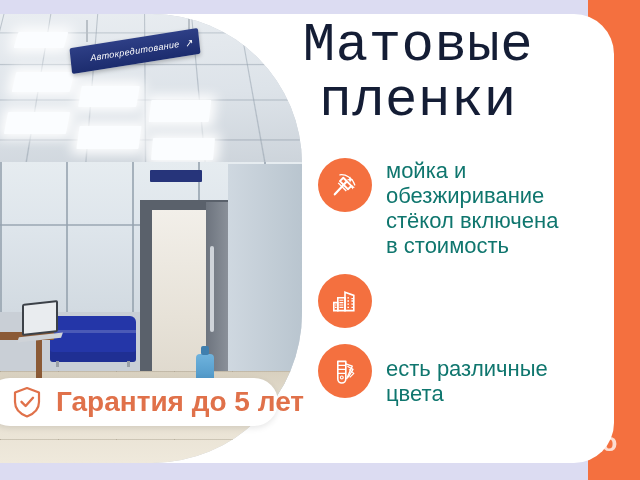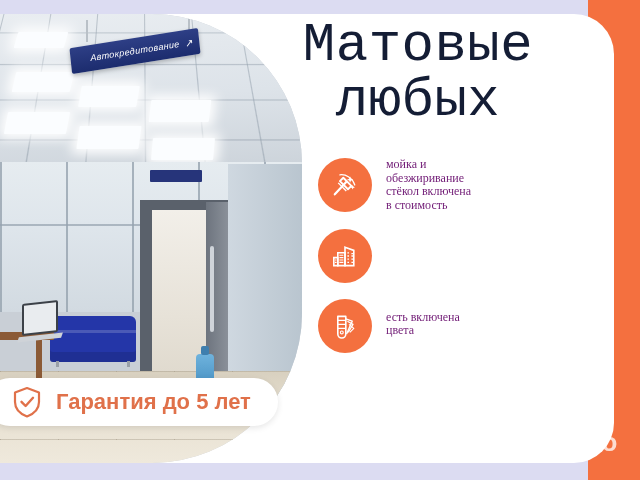--- a/index.html
+++ b/index.html
@@ -313,21 +313,21 @@
     box-shadow: 0 2px 6px rgba(0,0,0,.10);
   }
   .badge-icon {
     width: 30px;
     height: 32px;
     flex: 0 0 auto;
     margin-right: 14px;
   }
   .badge-text {
     color: #e0714a;
-    font-size: 22px;
+    font-size: 28px;
     font-weight: bold;
     white-space: nowrap;
   }
 
   
   .headline {
     position: absolute;
     left: 258px;
     top: 18px;
     width: 320px;
@@ -358,26 +358,25 @@
     height: 54px;
     flex: 0 0 auto;
     border-radius: 50%;
     background: #f4703f;
     margin-right: 14px;
     display: flex;
     align-items: center;
     justify-content: center;
   }
   .feature-text {
-    color: #701a75;
-    font-size: 12px;
+    color: #0f766e;
+    font-size: 22px;
     line-height: 1.14;
     padding-top: 1px;
     white-space: pre-line;
-    font-family: Liberation Serif, serif;
   }
   .feature.f1 .feature-text { padding-top: 0px; }
   .feature.f2 { margin-top: 5px; }
   .feature.f2 .feature-text { padding-top: 4px; }
   .feature.f3 { margin-top: 7px; }
   .feature.f3 .feature-text { padding-top: 12px; }
 
   
   .watermark {
     position: absolute;
@@ -457,21 +456,21 @@
       <svg viewBox="0 0 30 32" width="30" height="32" aria-hidden="true">
         <path d="M15 2 L27 6.5 V16 C27 23.5 21.5 28 15 30.5 C8.5 28 3 23.5 3 16 V6.5 Z" fill="none" stroke="#e0714a" stroke-width="2.2" stroke-linejoin="round"></path>
         <path d="M9.5 15.8 L13.6 20 L21 11.8" fill="none" stroke="#e0714a" stroke-width="2.4" stroke-linecap="round" stroke-linejoin="round"></path>
       </svg>
     </span>
     <span class="badge-text">Гарантия до 5 лет</span>
   </div>
 
   <div class="headline">
     <span class="l1">Матовые</span>
-    <span class="l2">любых</span>
+    <span class="l2">пленки</span>
   </div>
 
   <div class="features">
 
     <div class="feature f1">
       <span class="feature-icon">
         <svg viewBox="0 0 40 40" width="34" height="34" aria-hidden="true">
           <path d="M8 31 L22 16" stroke="#ffffff" stroke-width="2.6" stroke-linecap="round" fill="none"></path>
           <path d="M18 11.5 L27.5 21 L23.5 25 L14 15.5 Z" fill="none" stroke="#ffffff" stroke-width="2.2" stroke-linejoin="round"></path>
           <path d="M12 17.5 L21.5 27" stroke="#ffffff" stroke-width="1.6" fill="none"></path>
@@ -503,21 +502,21 @@
       <span class="feature-icon">
         <svg viewBox="0 0 40 40" width="32" height="32" aria-hidden="true">
           <path d="M11 8 H21 V30 a5 5 0 0 1 -10 0 Z" fill="none" stroke="#ffffff" stroke-width="2" stroke-linejoin="round"></path>
           <path d="M11 13 H21 M11 18 H21 M11 23 H21" stroke="#ffffff" stroke-width="1.5"></path>
           <circle cx="16" cy="28" r="1.8" fill="none" stroke="#ffffff" stroke-width="1.4"></circle>
           <path d="M21 11 L29 14 L22 30" fill="none" stroke="#ffffff" stroke-width="1.8" stroke-linejoin="round"></path>
           <path d="M23 14 L30 18 L24 28" fill="none" stroke="#ffffff" stroke-width="1.6" stroke-linejoin="round"></path>
           <path d="M25 18 L31 23 L26 28" fill="none" stroke="#ffffff" stroke-width="1.5" stroke-linejoin="round"></path>
         </svg>
       </span>
-      <span class="feature-text">есть включена
+      <span class="feature-text">есть различные
 цвета</span>
     </div>
 
   </div>
 
   <div class="watermark">
     <span class="wm-dots">
       <svg viewBox="0 0 30 30" width="26" height="26" aria-hidden="true">
         <circle cx="8" cy="8" r="5.4" fill="rgba(255,255,255,.92)"></circle>
         <circle cx="21" cy="7" r="4.2" fill="rgba(255,255,255,.92)"></circle>

